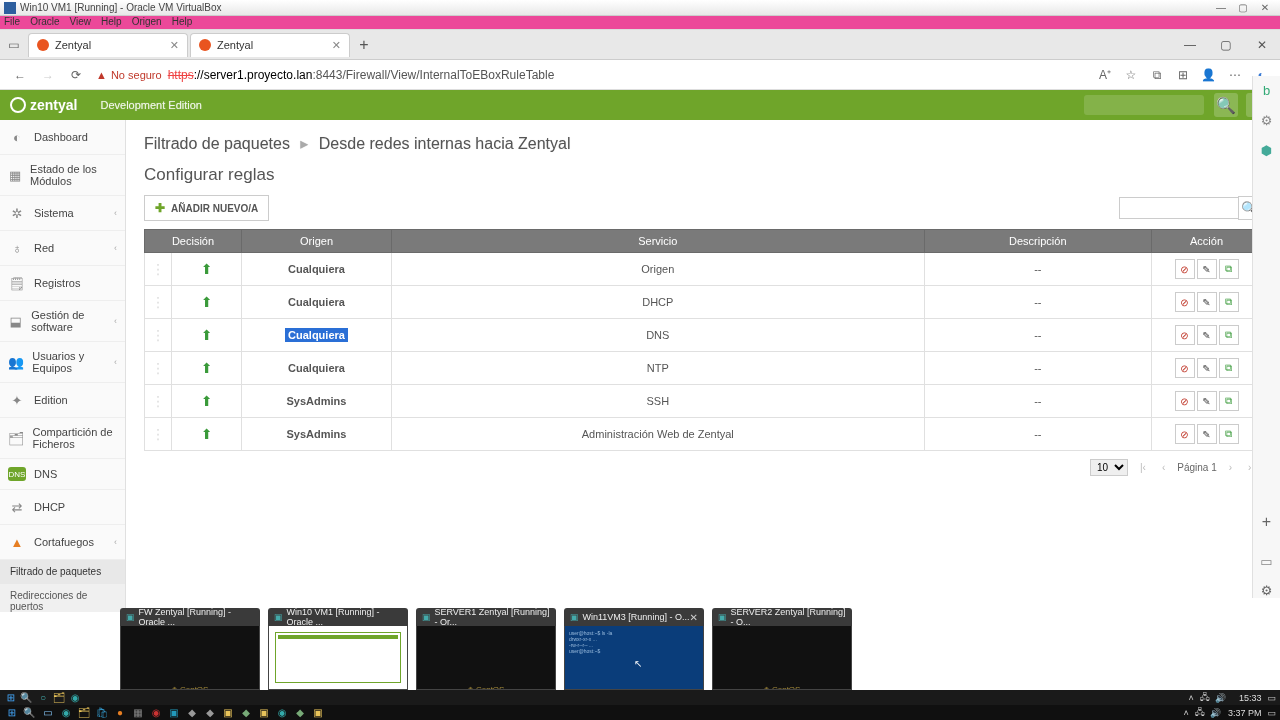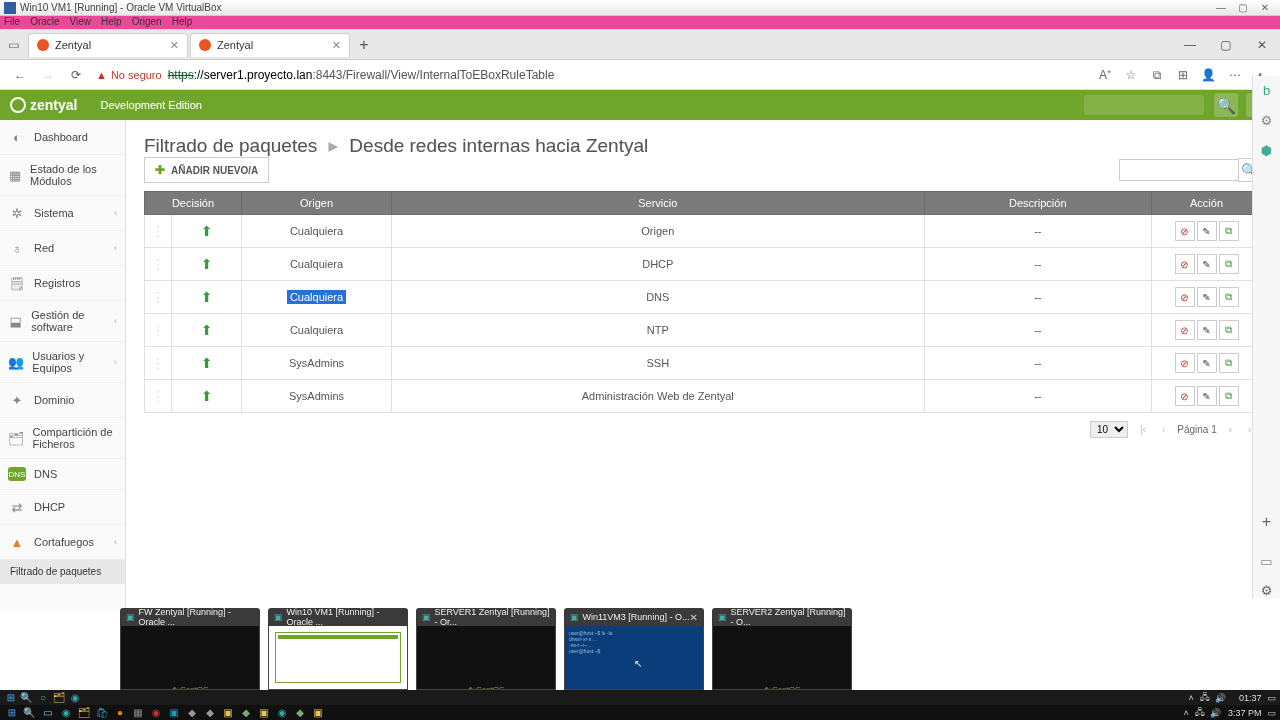--- a/index.html
+++ b/index.html
@@ -24,21 +24,21 @@
 .newtab { width: 24px; height: 24px; display:flex; align-items:center; justify-content:center; color:#555; font-size:16px;}
 .tabrow .wbtns { margin-left:auto; display:flex;}
 .tabrow .wbtns .wbtn { width: 36px; text-align:center; color:#555; font-size:12px;}
 
 
 .addrbar { height: 30px; background: #fff; border-bottom: 1px solid #ddd; display: flex; align-items: center; padding: 0 6px; font-size: 12px; }
 .addrbar .navbtn { width: 28px; text-align: center; color: #666; }
 .addrbar .security { display:flex; align-items:center; color:#c0392b; font-size:11px; margin: 0 6px;}
 .addrbar .security .si { margin-right:4px;}
 .addrbar .url { flex: 1; color: #555; }
-.addrbar .url .proto { color: #14532d; text-decoration: line-through; }
+.addrbar .url .proto { color: #ef4444; text-decoration: line-through; }
 .addrbar .url .host { color: #000000; }
 .addrbar .ricon { width: 26px; text-align: center; color: #666; }
 
 
 .edge-side { position: absolute; right: 0; top: 76px; bottom: 122px; width: 28px; background: #f7f7f7; border-left: 1px solid #e0e0e0; display:flex; flex-direction:column; align-items:center; padding-top:6px; gap:14px; }
 .edge-side .s { width:16px; height:16px; border-radius:3px; color:#3a7; font-size:13px; display:flex; align-items:center; justify-content:center;}
 .edge-side .plus { margin-top:auto; margin-bottom:8px; color:#666; font-size:16px;}
 .edge-side .gear { color:#666; font-size:13px;}
 
 
@@ -55,38 +55,38 @@
 .sidebar { width: 126px; background: #fafafa; border-right: 1px solid #e0e0e0; overflow: hidden; font-size: 11px; color: #444;}
 .sidebar .item { display: flex; align-items: center; padding: 8px 8px; border-bottom: 1px solid #eee; cursor: pointer; position: relative;}
 .sidebar .item .ico { width: 18px; height: 18px; margin-right: 8px; display:flex; align-items:center; justify-content:center; color:#888; font-size:13px;}
 .sidebar .item .chev { margin-left: auto; color: #aaa; font-size: 9px;}
 .sidebar .sub { background: #f0f0f0; }
 .sidebar .sub .subitem { padding: 6px 10px; font-size: 10px; color: #555; border-bottom: 1px solid #e8e8e8;}
 .sidebar .sub .subitem.active { background: #e8e8e8; color: #333;}
 
 
 .content { flex: 1; padding: 14px 18px; overflow: auto; }
-.breadcrumb { font-size: 19px; color: #555; font-weight: 300; filter: blur(.3px); text-shadow: 0 0 1px rgba(0,0,0,.15);}
+.breadcrumb { font-size: 16px; color: #555; font-weight: 300; margin-bottom: 12px; filter: blur(.3px); text-shadow: 0 0 1px rgba(0,0,0,.15);}
 .breadcrumb .sep { margin: 0 6px; color: #aaa;}
 .subtitle { font-size: 17px; color: #555; font-weight: 300; margin-bottom: 10px;}
 .toolbar { display: flex; align-items: center; margin-bottom: 8px;}
 .addbtn { border: 1px solid #ccc; background: #fff; padding: 5px 10px; font-size: 10px; font-weight: bold; color: #555; display: flex; align-items: center; cursor: pointer;}
 .addbtn .plus { color: #6fa52a; margin-right: 6px; font-size: 12px;}
 .toolbar .sp { flex: 1;}
 .searchbox { display:flex; align-items:center;}
 .searchbox input { width: 120px; height: 22px; border: 1px solid #ccc; padding: 0 4px; font-size: 11px;}
 .searchbox button { width: 24px; height: 24px; border: 1px solid #ccc; background: #fff; margin-left: -1px; cursor:pointer;}
 
 
 .rtable { width: 100%; border-collapse: collapse; font-size: 11px;}
 .rtable th { background: #7a7a7a; color: #fff; font-weight: normal; padding: 5px 6px; border: 1px solid #6a6a6a; text-align: center;}
 .rtable td { border: 1px solid #e0e0e0; padding: 6px; text-align: center; color: #555; height: 28px;}
 .rtable td.drag { width: 18px; color: #ddd; font-size: 14px; cursor: grab;}
 .rtable td.decision { width: 70px;}
-.rtable td.origen { width: 150px;}
+.rtable td.origen { width: 150px; font-weight: bold;}
 .rtable td.accion { width: 110px;}
 .arrow-up { color: #3a9a3a; font-size: 14px;}
 .sel { background: #2a6fd6; color: #fff; padding: 1px 3px;}
 .actbtns { display: flex; justify-content: center; gap: 2px;}
 .ab { width: 20px; height: 20px; border: 1px solid #ccc; display:flex; align-items:center; justify-content:center; font-size: 10px; cursor:pointer;}
 .ab.del { color: #c0392b;}
 .ab.edit { color: #444;}
 .ab.clone { color: #3a9a3a;}
 
 .pager { display:flex; justify-content:flex-end; align-items:center; gap:8px; padding: 8px 4px; font-size: 10px; color: #666;}
@@ -230,52 +230,54 @@
       <span>Gestión de software</span>
       <span class="chev">‹</span>
     </div>
     <div class="item">
       <div class="ico">👥</div>
       <span>Usuarios y Equipos</span>
       <span class="chev">‹</span>
     </div>
     <div class="item">
       <div class="ico">✦</div>
-      <span>Dominio</span>
+      <span>Edition</span>
     </div>
     <div class="item">
       <div class="ico">🗂</div>
       <span>Compartición de Ficheros</span>
     </div>
     <div class="item">
       <div class="ico" style="background:#6fa52a;color:#fff;border-radius:3px;font-size:8px;width:18px;height:14px;">DNS</div>
       <span>DNS</span>
     </div>
     <div class="item">
       <div class="ico">⇄</div>
       <span>DHCP</span>
     </div>
     <div class="item">
       <div class="ico" style="color:#e67e22">▲</div>
       <span>Cortafuegos</span>
       <span class="chev">‹</span>
     </div>
     <div class="sub">
       <div class="subitem active">Filtrado de paquetes</div>
+      <div class="subitem">Redirecciones de puertos</div>
 
     </div>
 
   </div>
 
   <div class="content">
     <div class="breadcrumb">
       <span>Filtrado de paquetes</span>
       <span class="sep">▸</span>
       <span>Desde redes internas hacia Zentyal</span>
     </div>
+    <div class="subtitle">Configurar reglas</div>
 
     <div class="toolbar">
       <div class="addbtn">
         <span class="plus">✚</span>
         <span>AÑADIR NUEVO/A</span>
       </div>
       <div class="sp"></div>
       <div class="searchbox">
         <input type="text" style="">
         <button>🔍</button>
@@ -453,21 +455,21 @@
 <div class="tb-vm" style="bottom:15px;">
   <div class="tbi" style="color:#4af">⊞</div>
   <div class="tbi">🔍</div>
   <div class="tbi">○</div>
   <div class="tbi" style="color:#e8c35a">🗂</div>
   <div class="tbi" style="color:#3aa">◉</div>
   <div class="tb-vm-right">
     <span>˄</span>
     <span>🖧</span>
     <span>🔊</span>
-    <span class="time">01:37</span>
+    <span class="time">15:33</span>
     <span>▭</span>
   </div>
 </div>
 
 <div class="tb-host">
   <div class="tbi" style="color:#4af">⊞</div>
   <div class="tbi">🔍</div>
   <div class="tbi">▭</div>
   <div class="tbi" style="color:#3aa">◉</div>
   <div class="tbi" style="color:#e8c35a">🗂</div>

